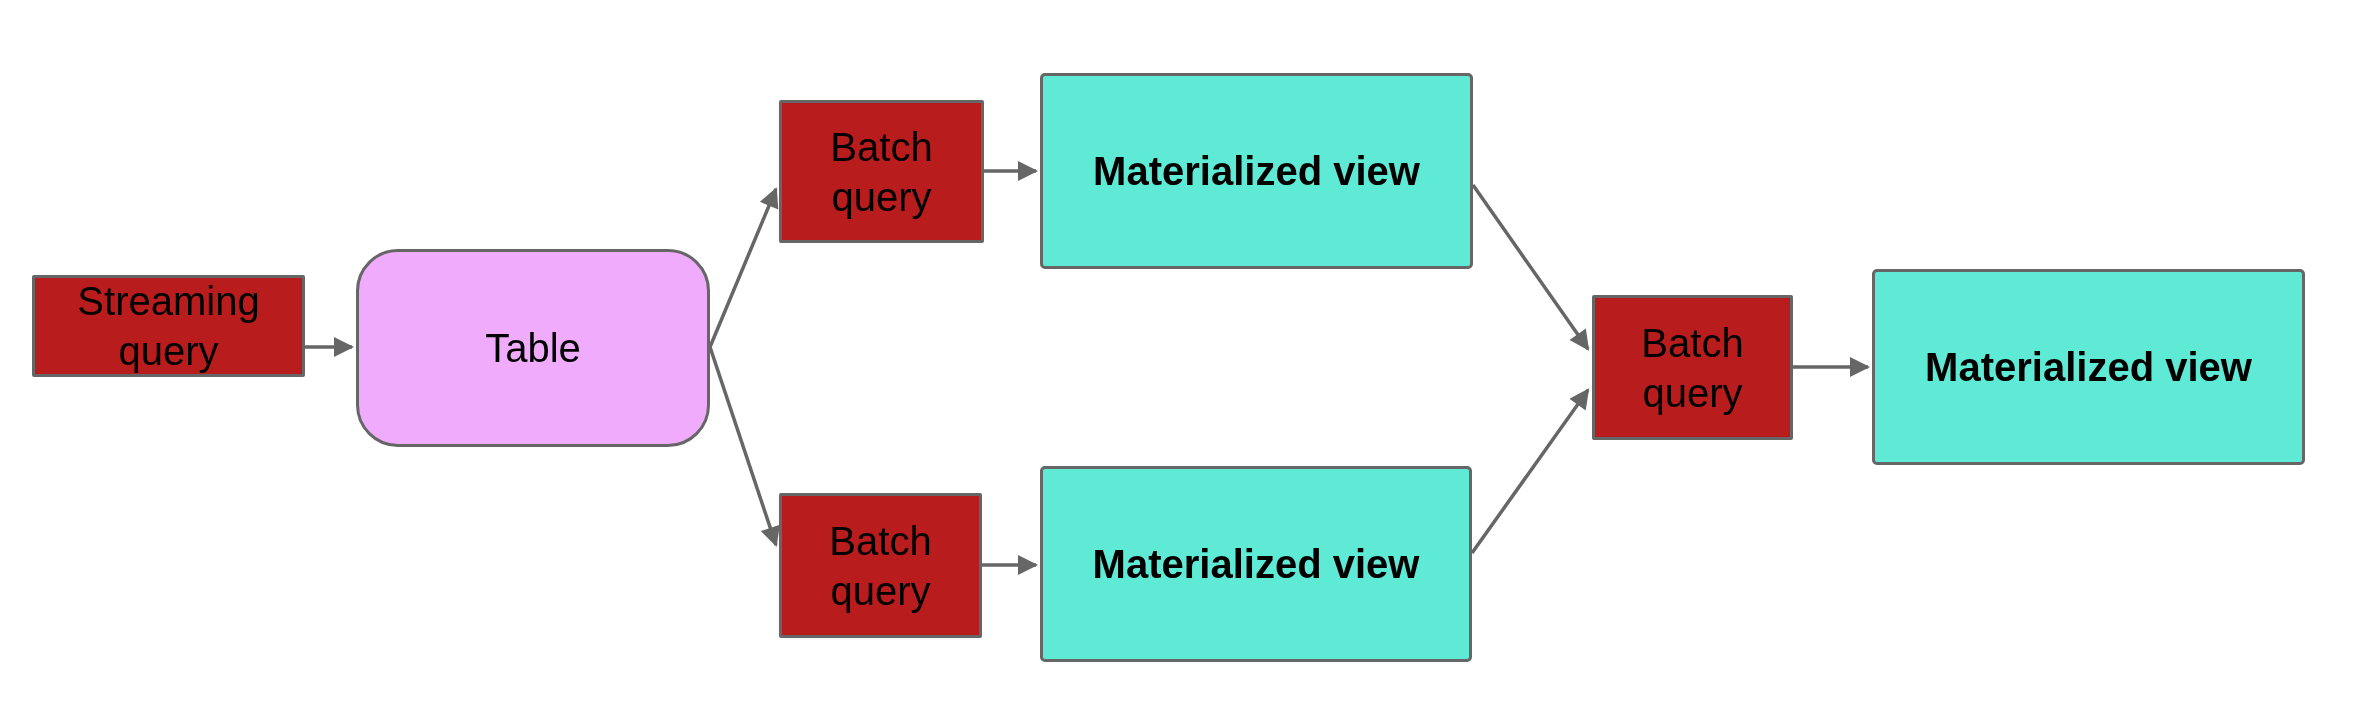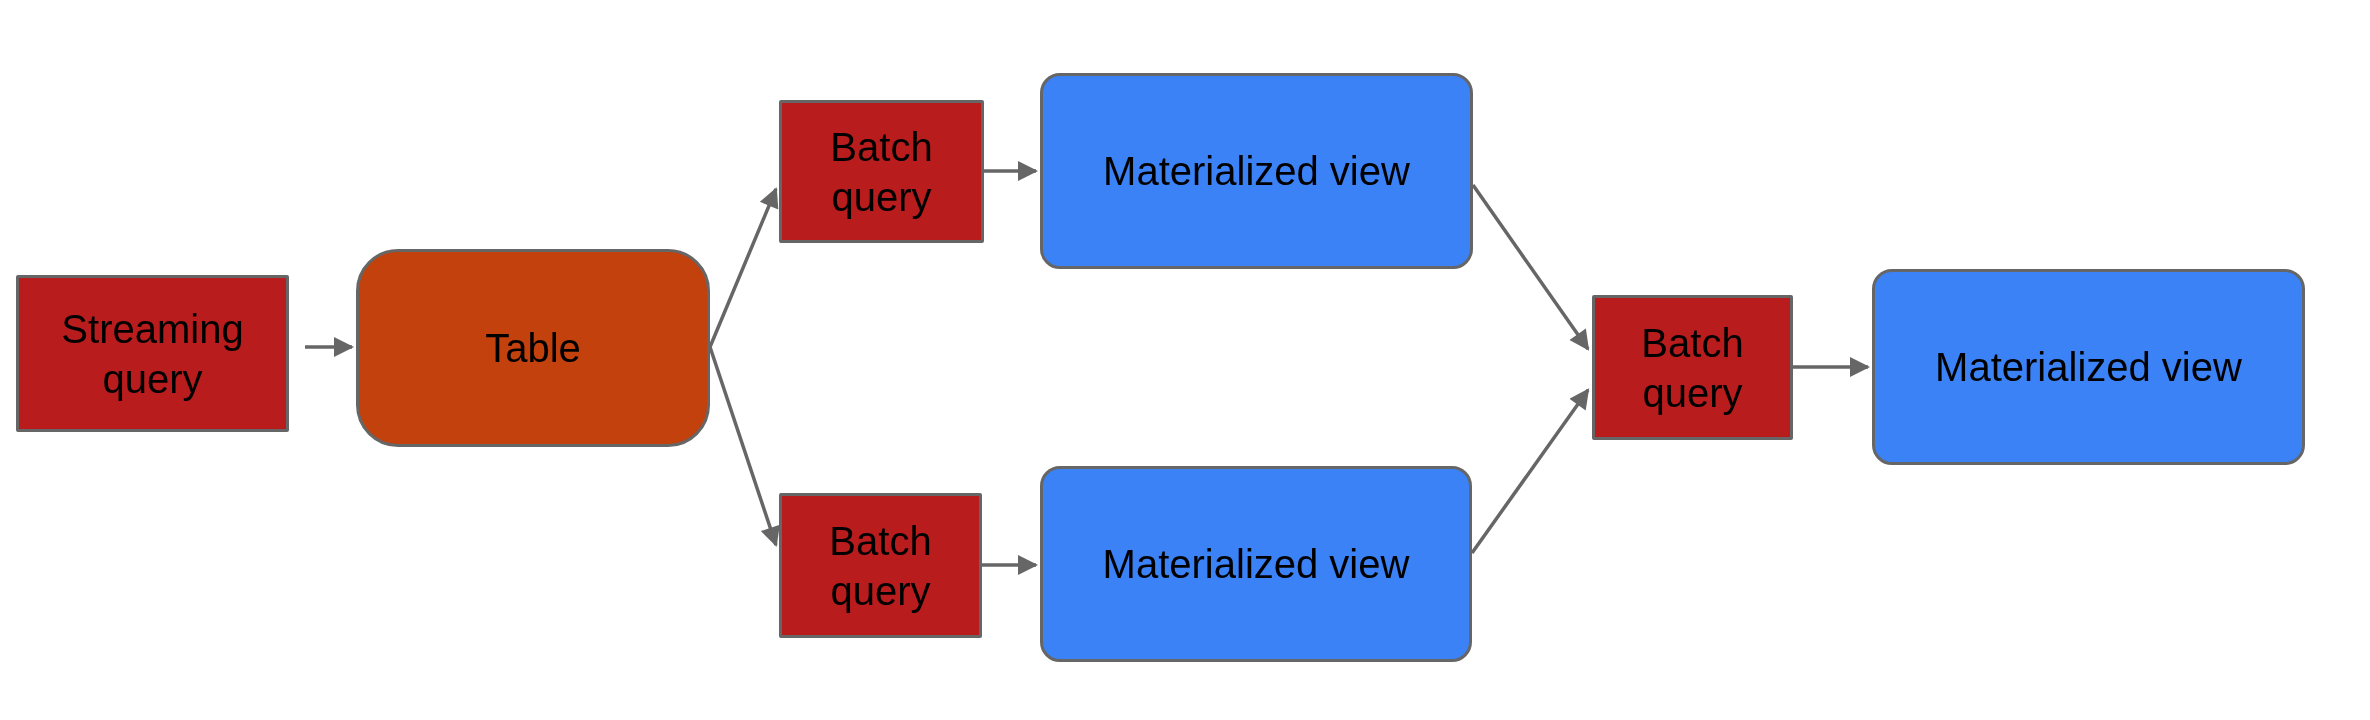--- a/index.html
+++ b/index.html
@@ -38,26 +38,27 @@
     text-align: center;
     font-size: 40px;
     line-height: 50px;
     color: #000000;
   }
   .kind-query {
     background: #b91c1c;
     border-radius: 2px;
   }
   .kind-table {
-    background: #c2410c;
+    background: #f0abfc;
     border-radius: 42px;
   }
   .kind-view {
-    background: #3b82f6;
-    border-radius: 20px;
+    background: #5eead4;
+    border-radius: 5px;
+    font-weight: bold;
   }
   .node .line {
     display: block;
     white-space: nowrap;
   }
 </style>
 </head>
 <body>
 
 <div id="canvas">
@@ -71,21 +72,21 @@
     <line class="edge" x1="305" y1="347" x2="352" y2="347" marker-end="url(#arrowhead)"></line>
     <line class="edge" x1="710" y1="347" x2="776" y2="189" marker-end="url(#arrowhead)"></line>
     <line class="edge" x1="710" y1="347" x2="776" y2="545" marker-end="url(#arrowhead)"></line>
     <line class="edge" x1="984" y1="171" x2="1036" y2="171" marker-end="url(#arrowhead)"></line>
     <line class="edge" x1="982" y1="565" x2="1036" y2="565" marker-end="url(#arrowhead)"></line>
     <line class="edge" x1="1473" y1="185" x2="1588" y2="349" marker-end="url(#arrowhead)"></line>
     <line class="edge" x1="1472" y1="553" x2="1588" y2="390" marker-end="url(#arrowhead)"></line>
     <line class="edge" x1="1793" y1="367" x2="1868" y2="367" marker-end="url(#arrowhead)"></line>
   </svg>
 
-  <div class="node kind-query" style="left:16px; top:275px; width:273px; height:157px;">
+  <div class="node kind-query" style="left:32px; top:275px; width:273px; height:102px;">
     <span class="line">Streaming</span>
     <span class="line">query</span>
   </div>
 
   <div class="node kind-table" style="left:356px; top:249px; width:354px; height:198px;">
     <span class="line">Table</span>
   </div>
 
   <div class="node kind-query" style="left:779px; top:100px; width:205px; height:143px;">
     <span class="line">Batch</span>

